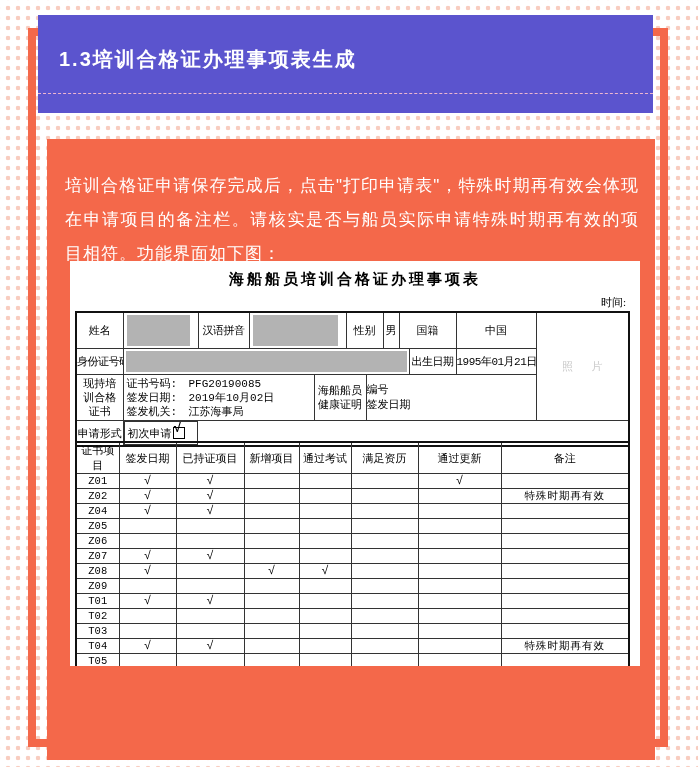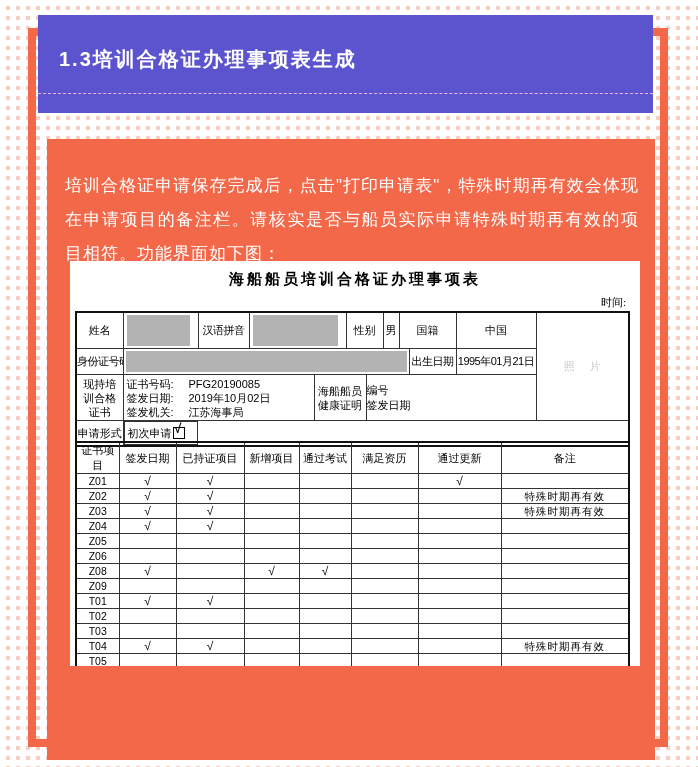--- a/index.html
+++ b/index.html
@@ -44,21 +44,21 @@
   }
   .form-title{
     margin-top:9px;text-align:center;font-weight:bold;font-size:15px;
     letter-spacing:3px;font-family:"Liberation Serif","DejaVu Serif",serif;
   }
   .time{
     position:absolute;top:34px;right:14px;font-size:11px;
     font-family:"Liberation Serif","DejaVu Serif",serif;
   }
   table{border-collapse:collapse;table-layout:fixed;
-    font-family:Liberation Sans, sans-serif;}
+    font-family:Liberation Mono, monospace;}
   .main-table{position:absolute;left:5px;top:50px;width:553px;border:2px solid #111;}
   .main-table td{border:1px solid #333;text-align:center;vertical-align:middle;
     font-size:11px;padding:0;overflow:hidden;}
   .r1 td{height:35px;}
   .r2 td{height:25px;}
   .r3 td{height:45px;}
   .r4 td{height:22px;}
   .small-lbl{font-size:10px;letter-spacing:-0.5px;white-space:nowrap;}
   .redact{background:#b3b3b3;height:31px;margin:1px 8px 1px 3px;}
   .redact.wide{height:21px;margin:2px;}
@@ -215,30 +215,20 @@
               <td>Z02</td>
               <td class="chk">√</td>
               <td class="chk">√</td>
               <td></td>
               <td></td>
               <td></td>
               <td></td>
               <td class="remark-cell">特殊时期再有效</td>
             </tr>
             <tr>
-              <td>Z03</td>
-              <td class="chk">√</td>
-              <td class="chk">√</td>
-              <td></td>
-              <td></td>
-              <td></td>
-              <td></td>
-              <td class="remark-cell">特殊时期再有效</td>
-            </tr>
-            <tr>
               <td>Z04</td>
               <td class="chk">√</td>
               <td class="chk">√</td>
               <td></td>
               <td></td>
               <td></td>
               <td></td>
               <td class="remark-cell"></td>
             </tr>
             <tr>
@@ -248,20 +238,30 @@
               <td></td>
               <td></td>
               <td></td>
               <td></td>
               <td class="remark-cell"></td>
             </tr>
             <tr>
               <td>Z06</td>
               <td></td>
               <td></td>
+              <td></td>
+              <td></td>
+              <td></td>
+              <td></td>
+              <td class="remark-cell"></td>
+            </tr>
+            <tr>
+              <td>Z07</td>
+              <td class="chk">√</td>
+              <td class="chk">√</td>
               <td></td>
               <td></td>
               <td></td>
               <td></td>
               <td class="remark-cell"></td>
             </tr>
             <tr>
               <td>Z08</td>
               <td class="chk">√</td>
               <td></td>

